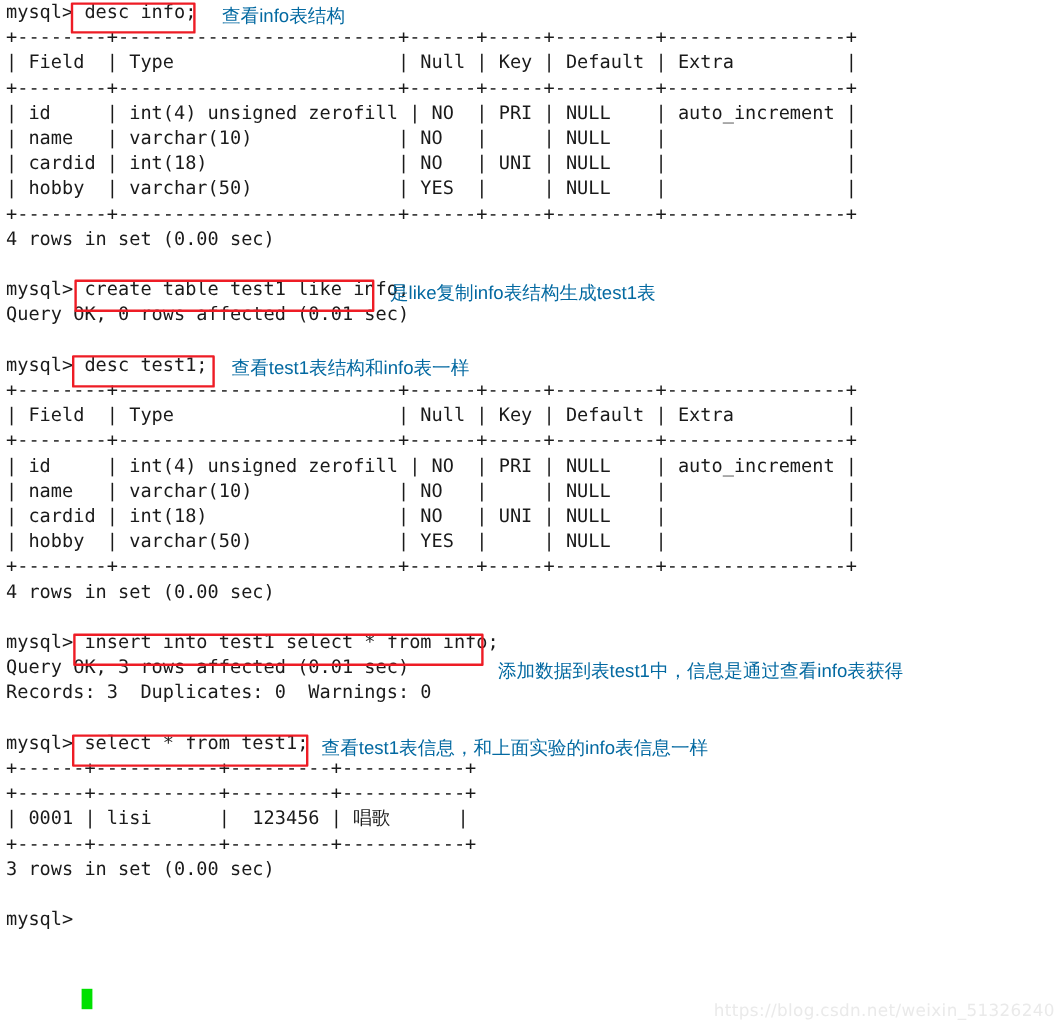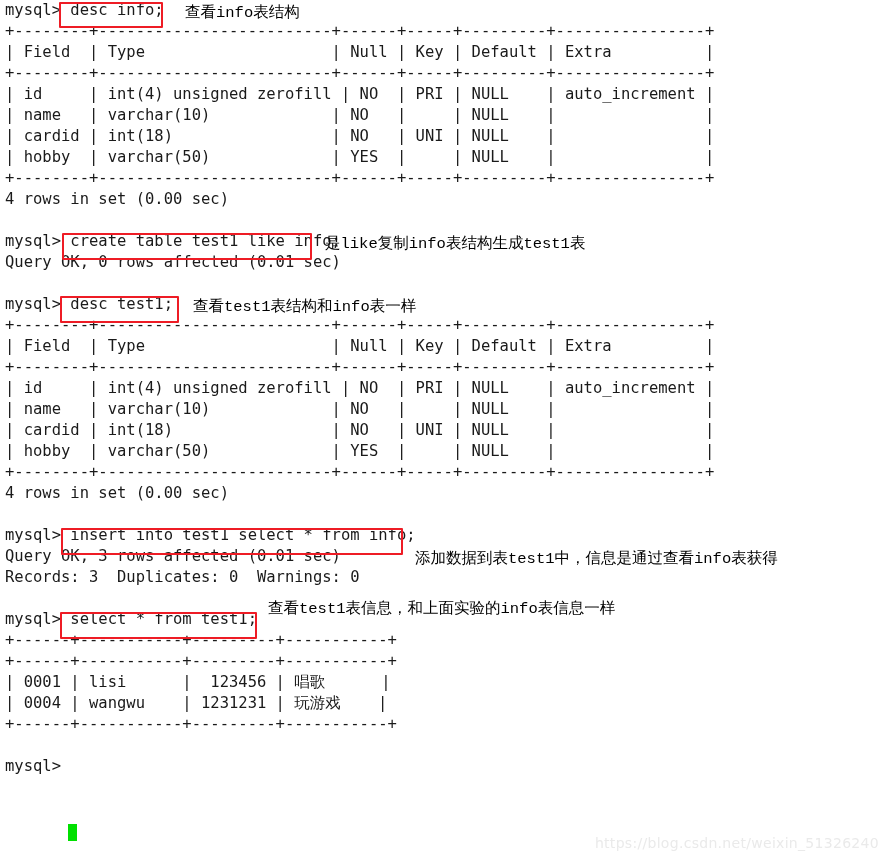--- a/index.html
+++ b/index.html
@@ -38,22 +38,22 @@
     position: absolute;
     border: 2px solid #ee1c25;
     border-radius: 1px;
     box-sizing: border-box;
     pointer-events: none;
   }
 
   
   .note {
     position: absolute;
-    color: #000000;
-    font-family: Liberation Mono, monospace;
+    color: #0369a1;
+    font-family: Liberation Sans, sans-serif;
     font-size: 15.5px;
     line-height: 21px;
     white-space: nowrap;
     font-weight: 400;
   }
 
   
   .cursor {
     position: absolute;
     background: #00e000;
@@ -108,34 +108,34 @@
 
   <div class="line">mysql&gt; insert into test1 select * from info;</div>
   <div class="line">Query OK, 3 rows affected (0.01 sec)</div>
   <div class="line">Records: 3  Duplicates: 0  Warnings: 0</div>
   <div class="line blank"></div>
 
   <div class="line">mysql&gt; select * from test1;</div>
   <div class="line">+------+-----------+---------+-----------+</div>
   <div class="line">+------+-----------+---------+-----------+</div>
   <div class="line">| 0001 | lisi      |  123456 | 唱歌      |</div>
-  <div class="line">| 0004 | wangwu    | 1231231 | 玩游戏    |</div>
   <div class="line">+------+-----------+---------+-----------+</div>
+  <div class="line">3 rows in set (0.00 sec)</div>
   <div class="line blank"></div>
 
   <div class="line">mysql&gt;</div>
 </div>
 
 <div class="redbox" style="left:59px;  top:2px;   width:104px; height:26px;"></div>
 <div class="redbox" style="left:62px;  top:233px; width:250px; height:27px;"></div>
 <div class="redbox" style="left:60px;  top:296px; width:119px; height:27px;"></div>
 <div class="redbox" style="left:61px;  top:528px; width:342px; height:27px;"></div>
 <div class="redbox" style="left:60px;  top:612px; width:197px; height:27px;"></div>
 
 <div class="note" style="left:185px; top:3px;">查看info表结构</div>
 <div class="note" style="left:325px; top:234px;">是like复制info表结构生成test1表</div>
 <div class="note" style="left:193px; top:297px;">查看test1表结构和info表一样</div>
 <div class="note" style="left:415px; top:529px;margin-top:20px;">添加数据到表test1中，信息是通过查看info表获得</div>
-<div class="note" style="left:268px; top:599px;">查看test1表信息，和上面实验的info表信息一样</div>
+<div class="note" style="left:268px; top:613px;">查看test1表信息，和上面实验的info表信息一样</div>
 
 <div class="cursor" style="left:68px; top:824px;"></div>
 
 <div class="watermark">https://blog.csdn.net/weixin_51326240</div>
 
 </body></html>

